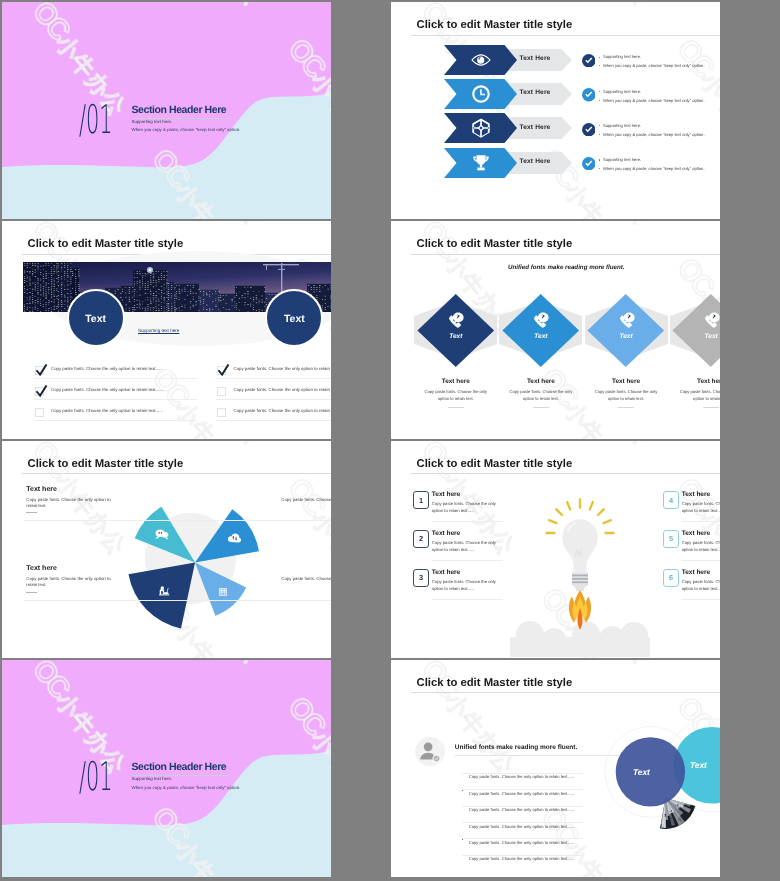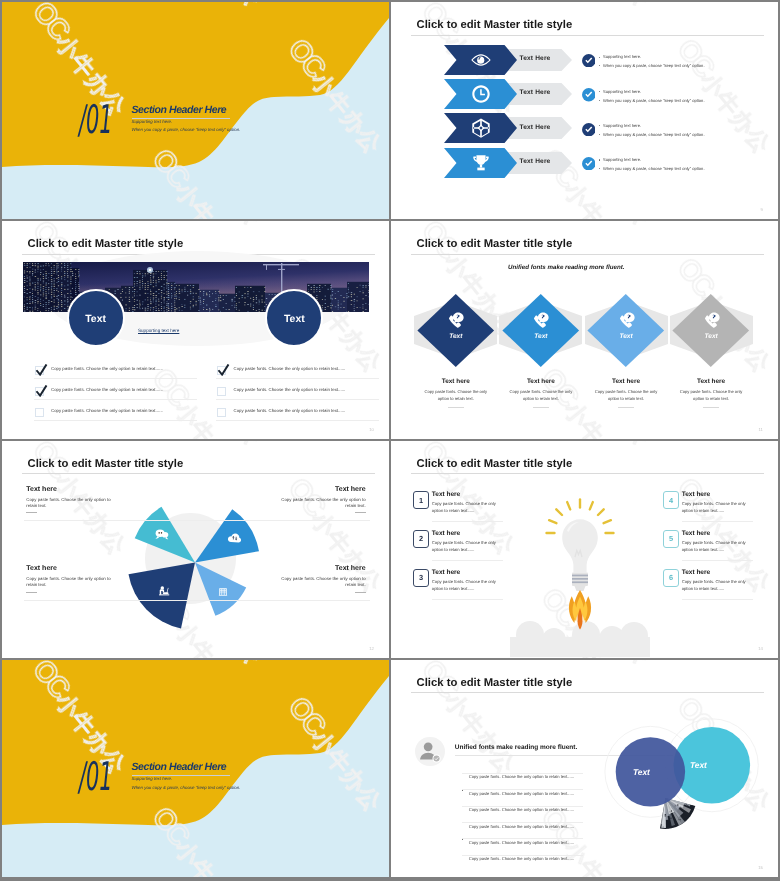--- a/index.html
+++ b/index.html
@@ -1,29 +1,29 @@
 <!DOCTYPE html>
 <html><head>
 <meta charset="utf-8">
 <style>
 html,body{margin:0;padding:0;}
 body{width:780px;height:881px;background:#fff;
      font-family:"Liberation Sans",sans-serif;overflow:hidden;
      -webkit-font-smoothing:antialiased;text-rendering:geometricPrecision;}
 #sheet{position:relative;width:780px;height:881px;background:#808080;}
-.cell{position:absolute;background:#fff;overflow:hidden;width:387px;height:217.25px;}
+.cell{position:absolute;background:#fff;overflow:hidden;width:329px;height:217.25px;}
 .c-l{left:2px;}.c-r{left:391px;}
 .r0{top:2px;}.r1{top:221.25px;}.r2{top:440.5px;}.r3{top:659.75px;}
 .slide{position:absolute;left:0;top:0;width:387px;height:217.25px;}
 .wm{position:absolute;left:0;top:0;width:387px;height:218px;pointer-events:none;z-index:0;}
 .mtitle{position:absolute;font-weight:bold;color:#1a1a1a;font-size:11.3px;letter-spacing:0px;
         left:25.5px;top:18px;white-space:nowrap;line-height:1;}
 .hrule{position:absolute;background:#dadada;height:1px;left:20px;right:14px;top:32.5px;}
 .pgnum{position:absolute;color:#c8c8c8;font-size:4.3px;right:15px;bottom:7px;}
-.sec-slide{background:#eab308;font-style:italic;}
+.sec-slide{background:#f0abfc;}
 .wave{position:absolute;left:0;top:0;}
 .sec-num{position:absolute;left:77px;top:98.5px;font-size:39.5px;font-weight:100;color:#17315d;
          font-family:"DejaVu Sans",sans-serif;letter-spacing:0px;line-height:1;
          transform:scaleX(0.53);transform-origin:left top;}
 .sec-head{position:absolute;left:129.5px;top:101.5px;font-size:10.5px;font-weight:bold;color:#1b3a6b;letter-spacing:-0.42px;white-space:nowrap;}
 .sec-line{position:absolute;left:129.5px;top:115.5px;width:98px;height:1px;background:#c9cfd8;}
 .sec-sub1{position:absolute;left:129.5px;top:116.6px;font-size:4.4px;color:#2a3a55;line-height:5px;}
 .sec-sub2{position:absolute;left:129.5px;top:125px;font-size:4.4px;color:#2a3a55;line-height:5px;}
 
 .wm-txt{font-family:"Liberation Sans",sans-serif;font-size:23px;fill:none;

